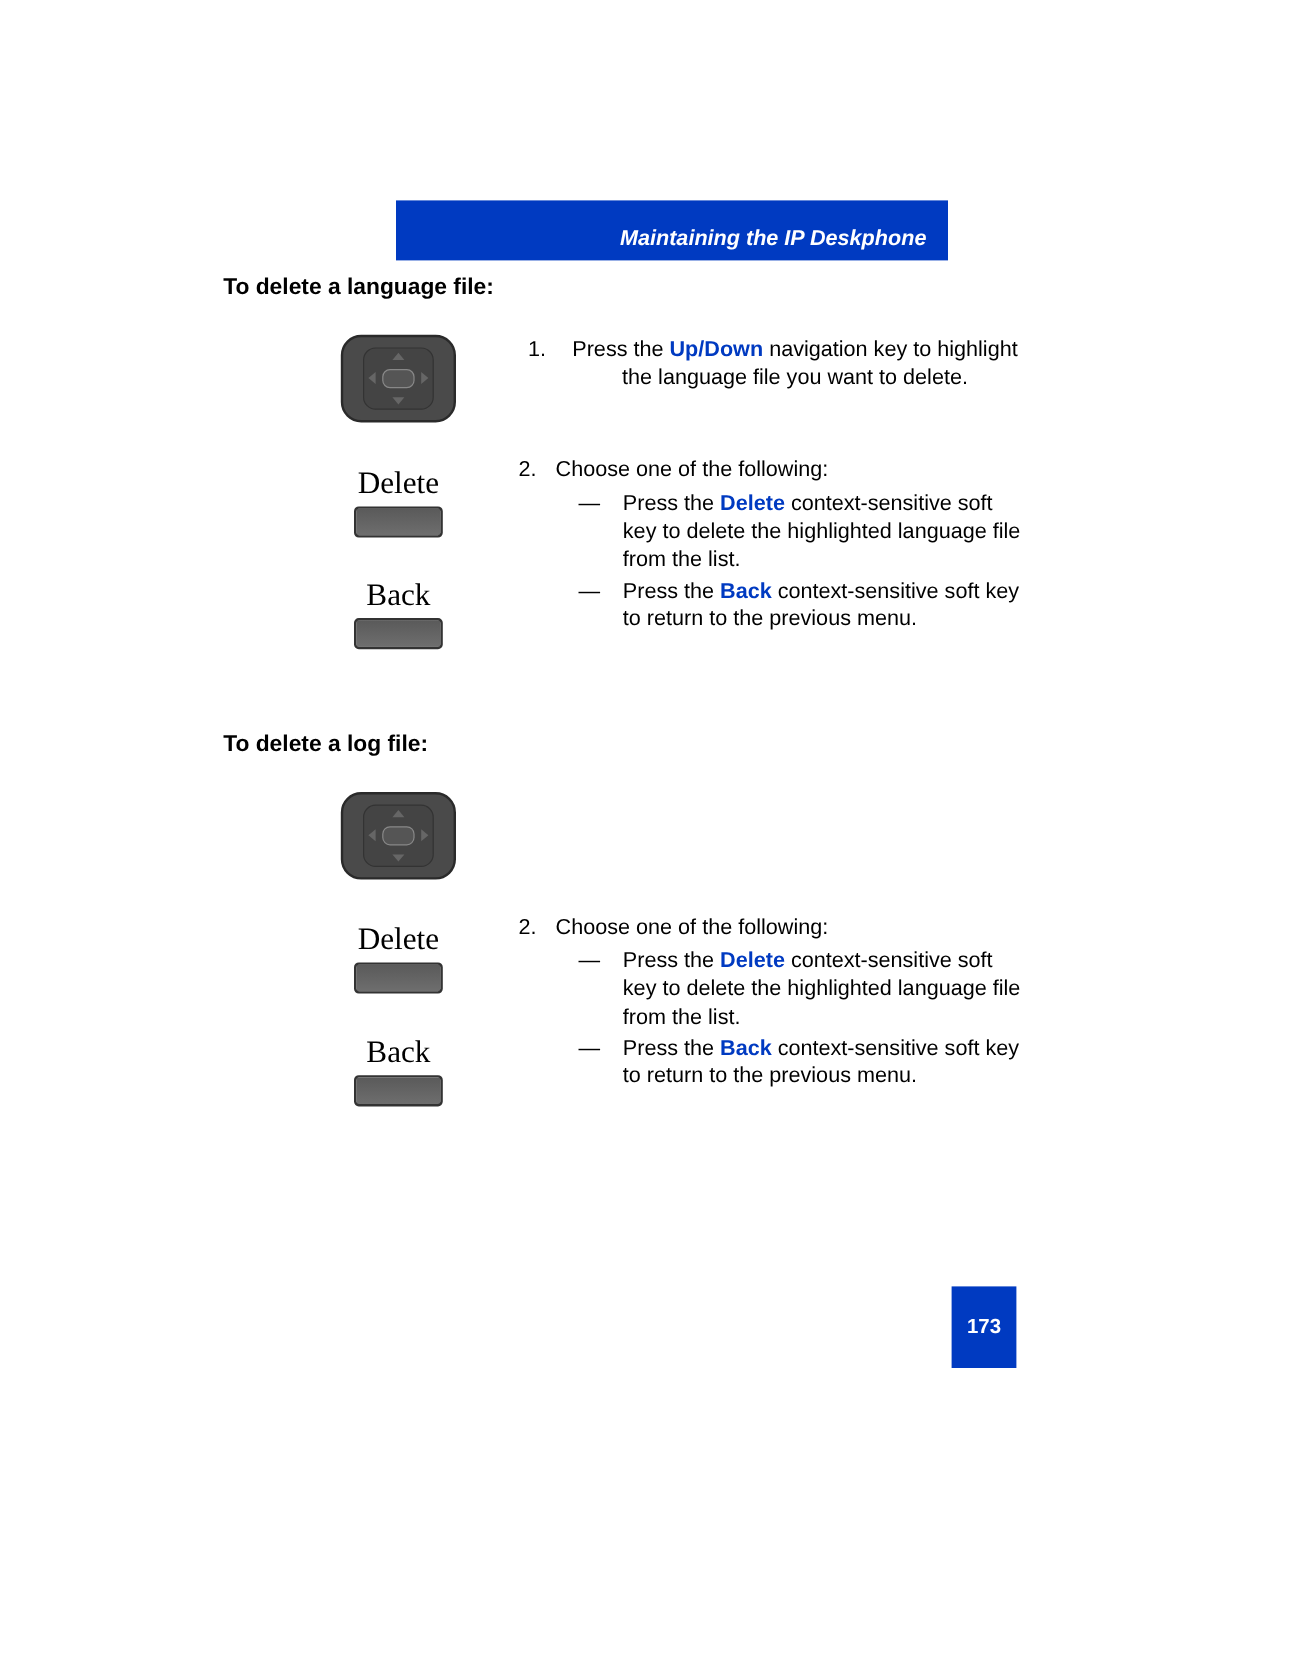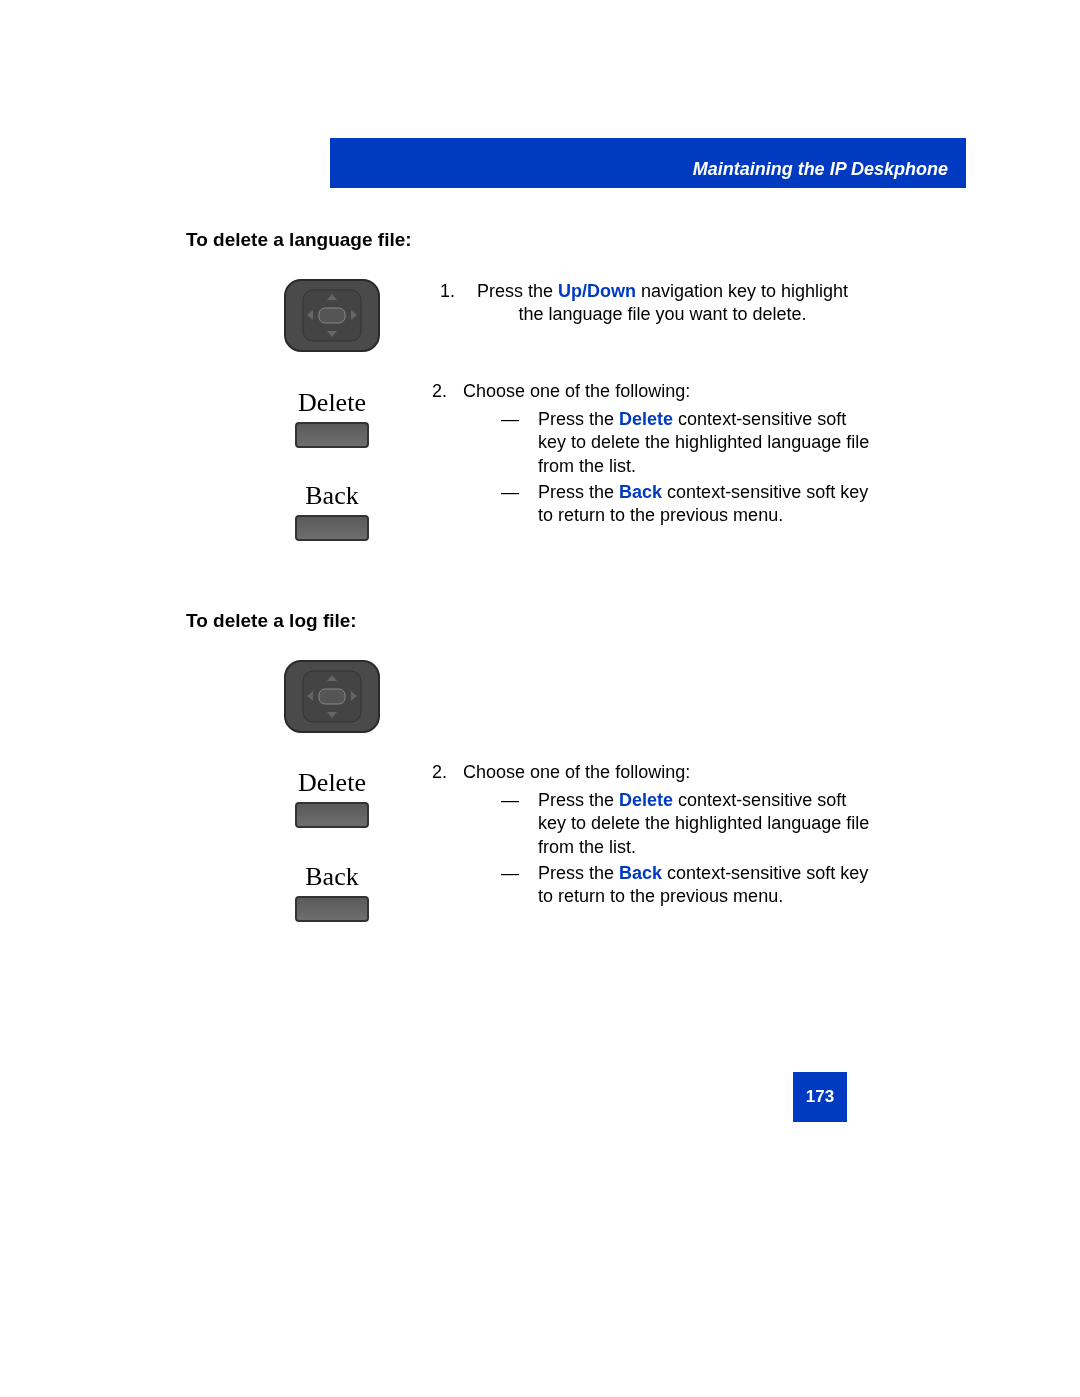--- a/index.html
+++ b/index.html
@@ -10,23 +10,23 @@
     color: #000;
   }
   .page {
     width: 1080px;
     height: 1397px;
     position: relative;
     background: #fff;
   }
   .header-bar {
     position: absolute;
-    top: 138px;
+    top: 167px;
     left: 330px;
-    width: 636px;
+    width: 460px;
     height: 50px;
     background: #003ac1;
   }
   .header-text {
     position: absolute;
     right: 18px;
     bottom: 8px;
     color: #fff;
     font-weight: bold;
     font-style: italic;
@@ -72,42 +72,41 @@
   }
   .step .txt {
     display: inline-block;
     width: 394px;
     vertical-align: top;
   }
   .sub {
     position: absolute;
     width: 380px;
     line-height: 1.3;
-    margin-left: 19px;
   }
   .sub .dash {
     display: inline-block;
     width: 32px;
     vertical-align: top;
   }
   .sub .stxt {
     display: inline-block;
     width: 340px;
     vertical-align: top;
   }
   .hl {
     color: #003ac1;
     font-weight: bold;
   }
   .page-num-box {
     position: absolute;
     top: 1072px;
     left: 793px;
     width: 54px;
-    height: 50px;
+    height: 68px;
     background: #003ac1;
     color: #fff;
     font-weight: bold;
     font-size: 17px;
     display: flex;
     align-items: center;
     justify-content: center;
   }
 </style>
 </head>

